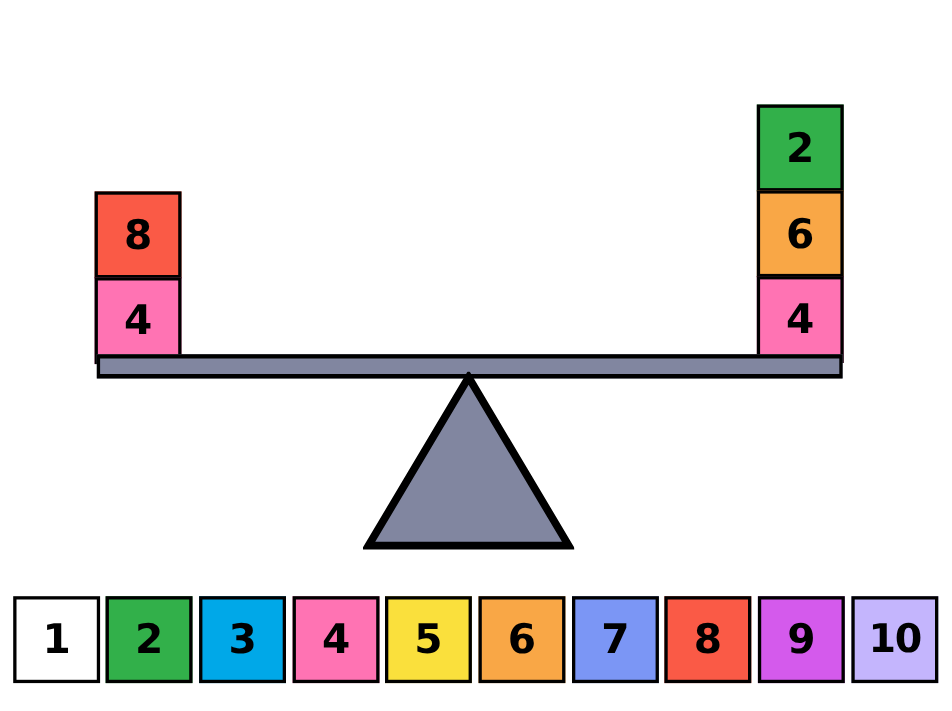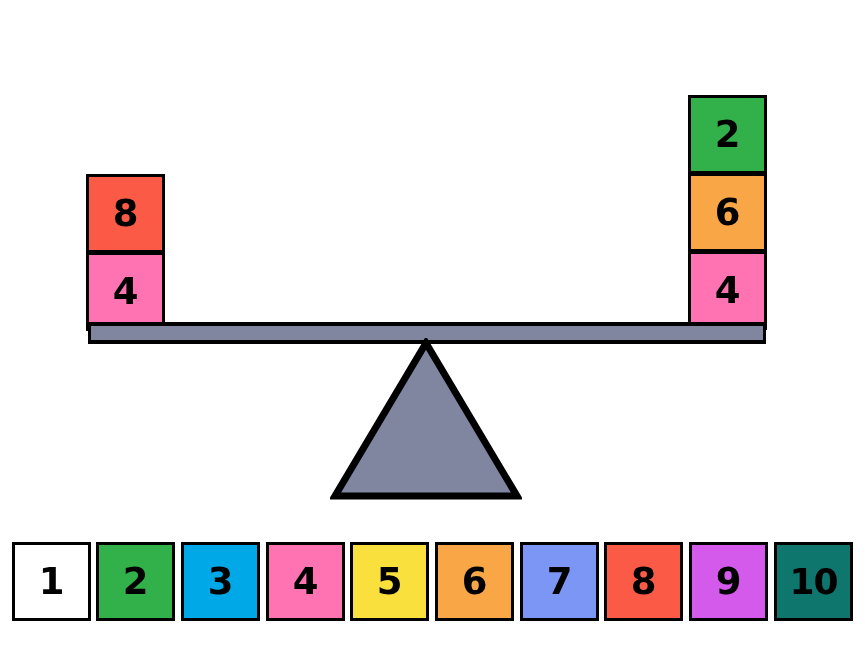--- a/index.html
+++ b/index.html
@@ -115,16 +115,16 @@
   <div class="palette">
     <div class="tile palette-tile" style="left: 0px; background-color: rgb(255, 255, 255);">1</div>
     <div class="tile palette-tile" style="left: 84px; background-color: rgb(50, 176, 74);">2</div>
     <div class="tile palette-tile" style="left: 169px; background-color: rgb(0, 168, 232);">3</div>
     <div class="tile palette-tile" style="left: 254px; background-color: rgb(255, 115, 179);">4</div>
     <div class="tile palette-tile" style="left: 338px; background-color: rgb(250, 224, 60);">5</div>
     <div class="tile palette-tile" style="left: 423px; background-color: rgb(249, 167, 70);">6</div>
     <div class="tile palette-tile" style="left: 508px; background-color: rgb(123, 150, 245);">7</div>
     <div class="tile palette-tile" style="left: 592px; background-color: rgb(250, 90, 70);">8</div>
     <div class="tile palette-tile" style="left: 677px; background-color: rgb(212, 90, 236);">9</div>
-    <div class="tile palette-tile wide-label" style="left: 762px; background-color: #0f766e;">10</div>
+    <div class="tile palette-tile wide-label" style="left: 762px; background-color: #c4b5fd;">10</div>
   </div>
 
 </div>
 
 </body></html>

